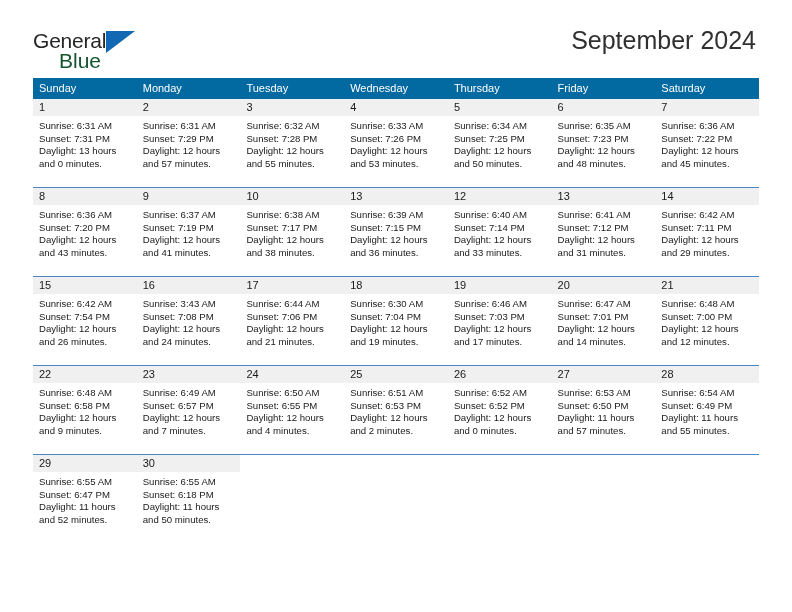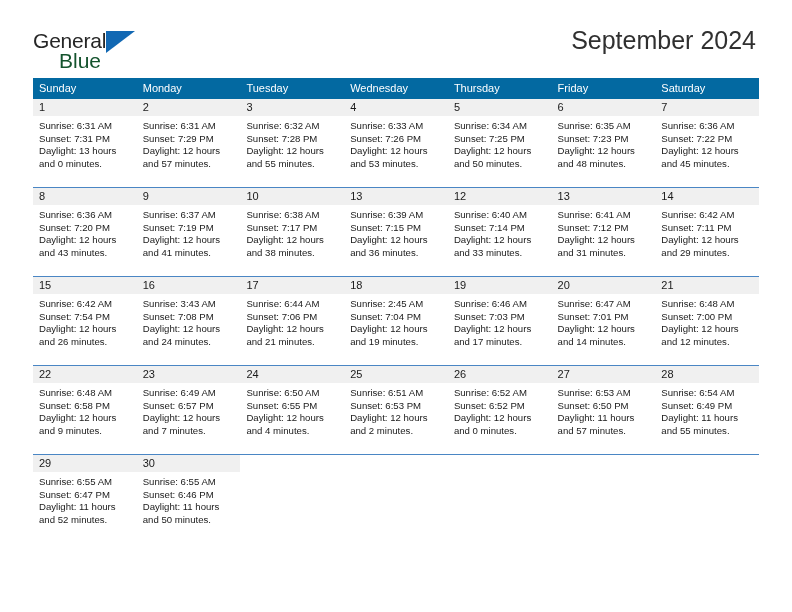--- a/index.html
+++ b/index.html
@@ -322,21 +322,21 @@
             <div class="day-info">
               <div>Sunrise: 6:44 AM</div>
               <div>Sunset: 7:06 PM</div>
               <div>Daylight: 12 hours</div>
               <div>and 21 minutes.</div>
             </div>
           </div>
           <div class="day-cell">
             <div class="daynum-band">18</div>
             <div class="day-info">
-              <div>Sunrise: 2:45 AM</div>
+              <div>Sunrise: 6:30 AM</div>
               <div>Sunset: 7:04 PM</div>
               <div>Daylight: 12 hours</div>
               <div>and 19 minutes.</div>
             </div>
           </div>
           <div class="day-cell">
             <div class="daynum-band">19</div>
             <div class="day-info">
               <div>Sunrise: 6:46 AM</div>
               <div>Sunset: 7:03 PM</div>
@@ -435,21 +435,21 @@
               <div>Sunrise: 6:55 AM</div>
               <div>Sunset: 6:47 PM</div>
               <div>Daylight: 11 hours</div>
               <div>and 52 minutes.</div>
             </div>
           </div>
           <div class="day-cell">
             <div class="daynum-band">30</div>
             <div class="day-info">
               <div>Sunrise: 6:55 AM</div>
-              <div>Sunset: 6:46 PM</div>
+              <div>Sunset: 6:18 PM</div>
               <div>Daylight: 11 hours</div>
               <div>and 50 minutes.</div>
             </div>
           </div>
           <div class="day-cell empty">
             <div class="daynum-band"></div>
           </div>
           <div class="day-cell empty">
             <div class="daynum-band"></div>
           </div>

